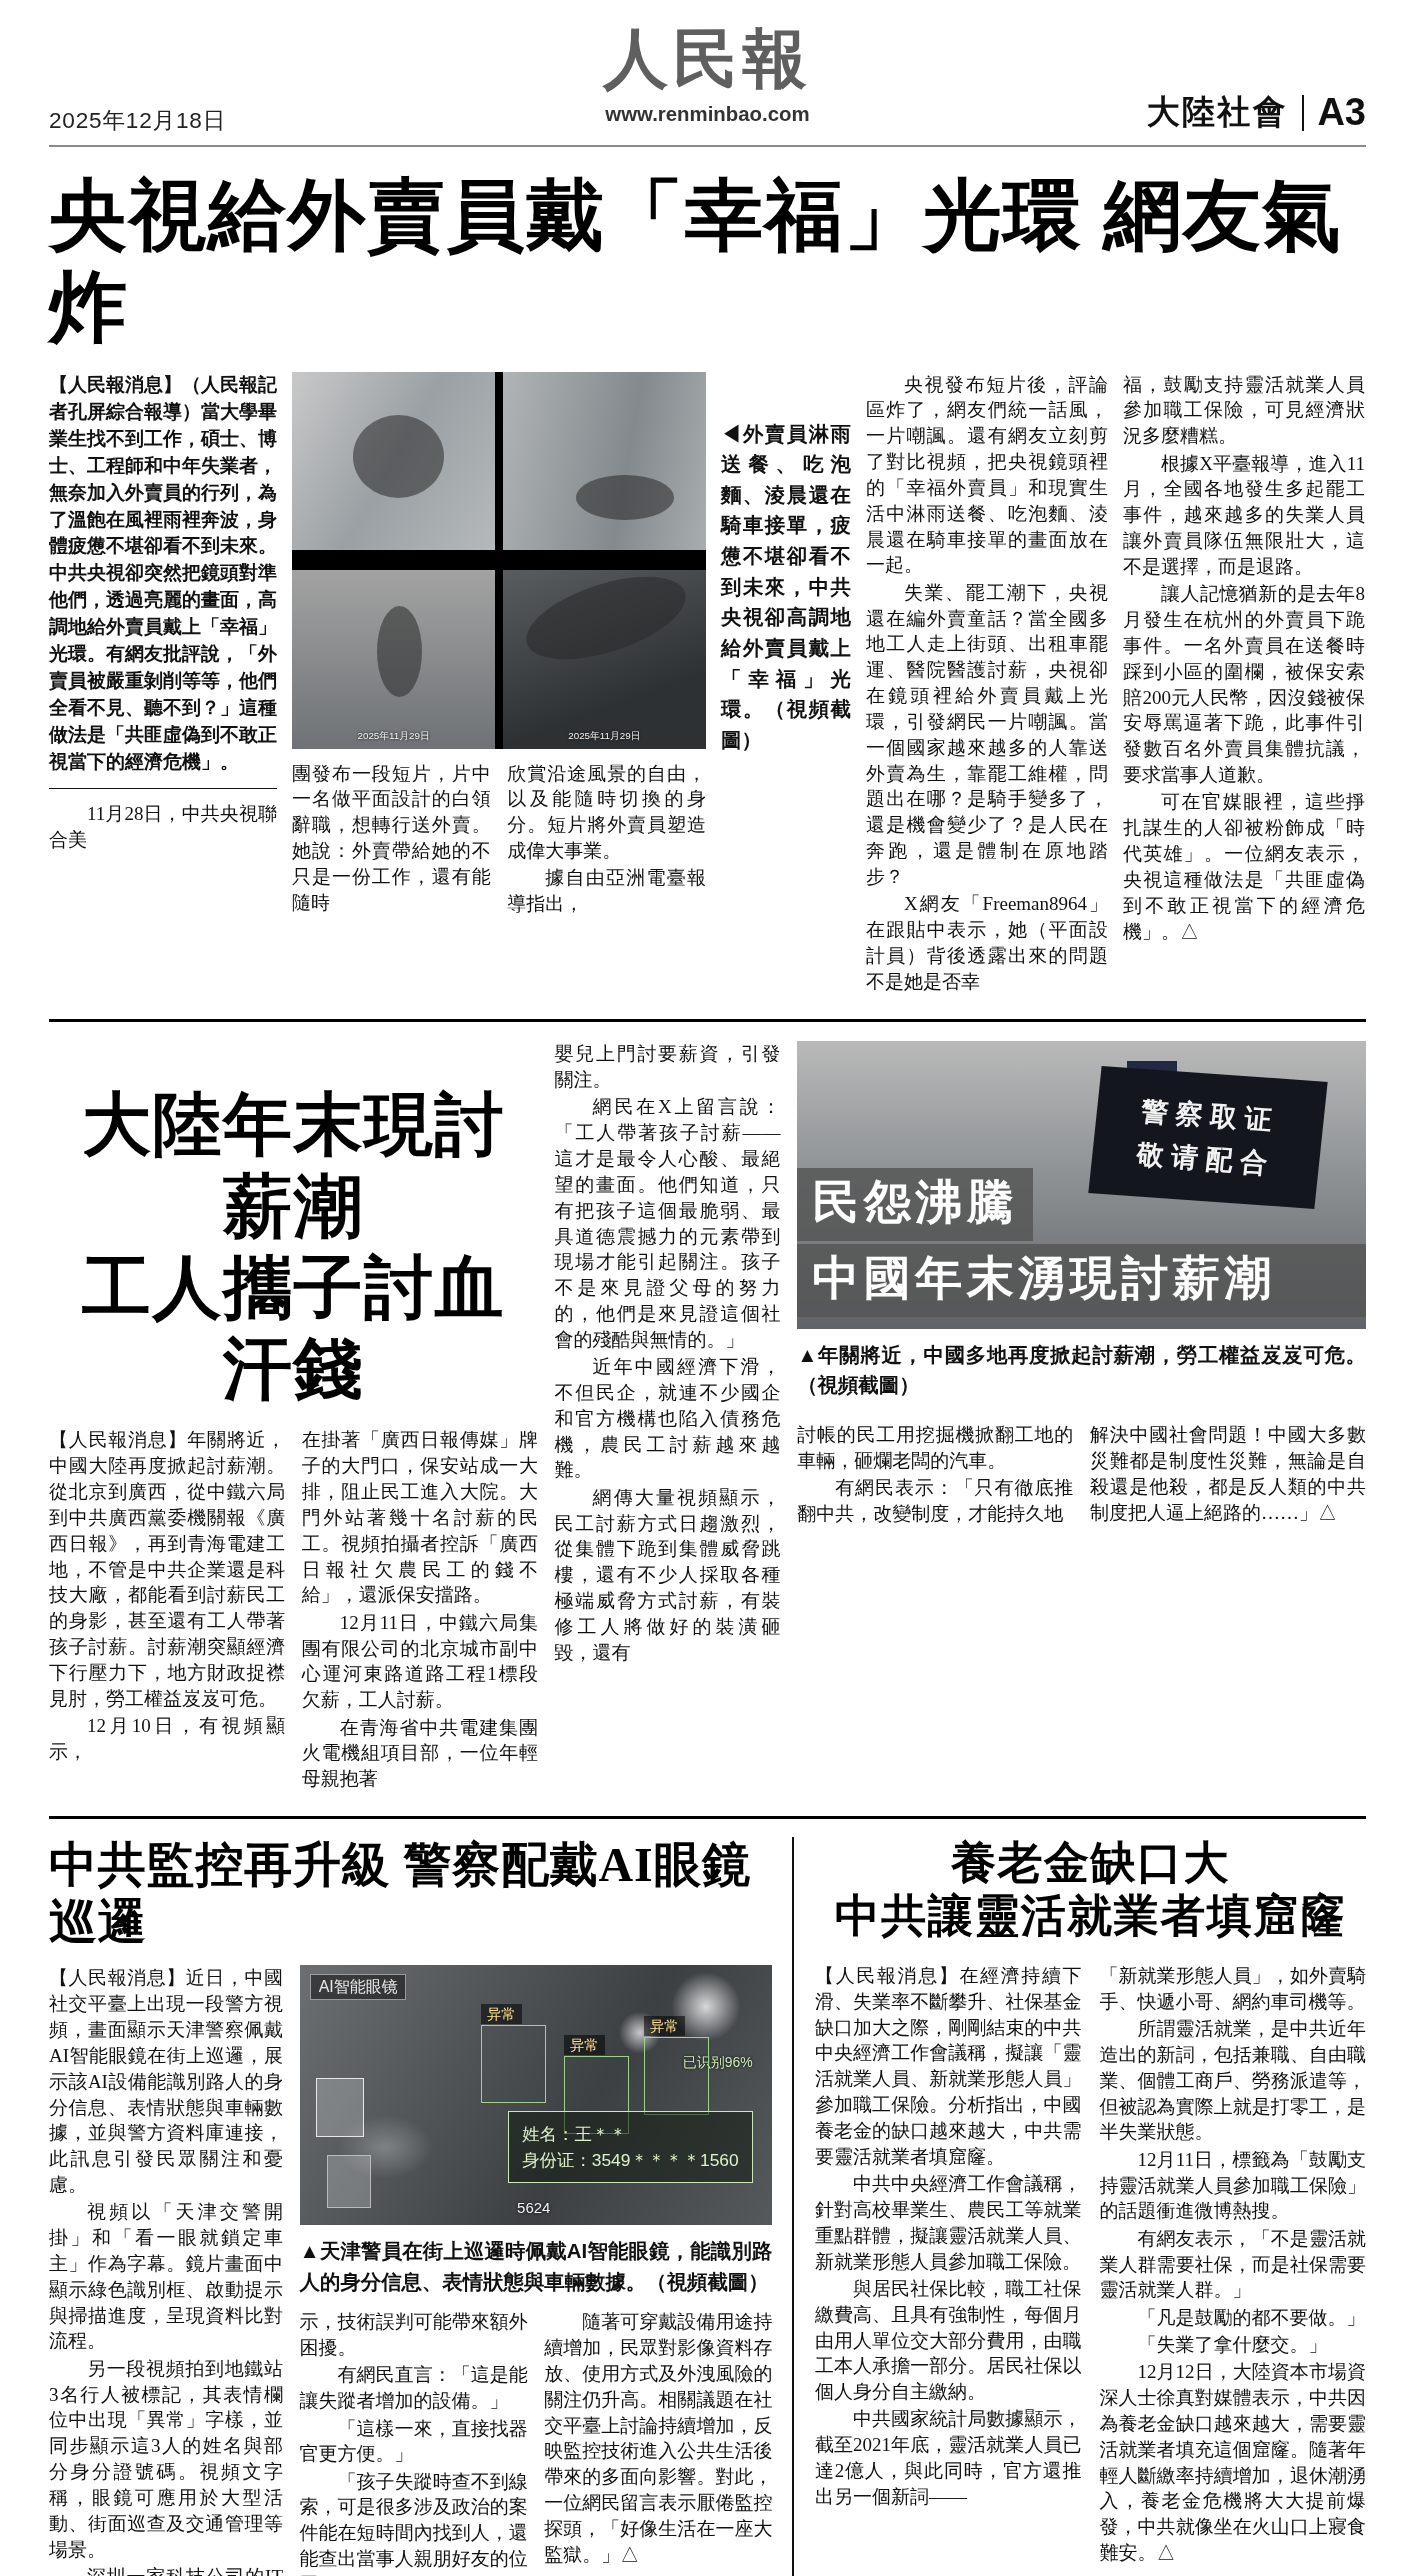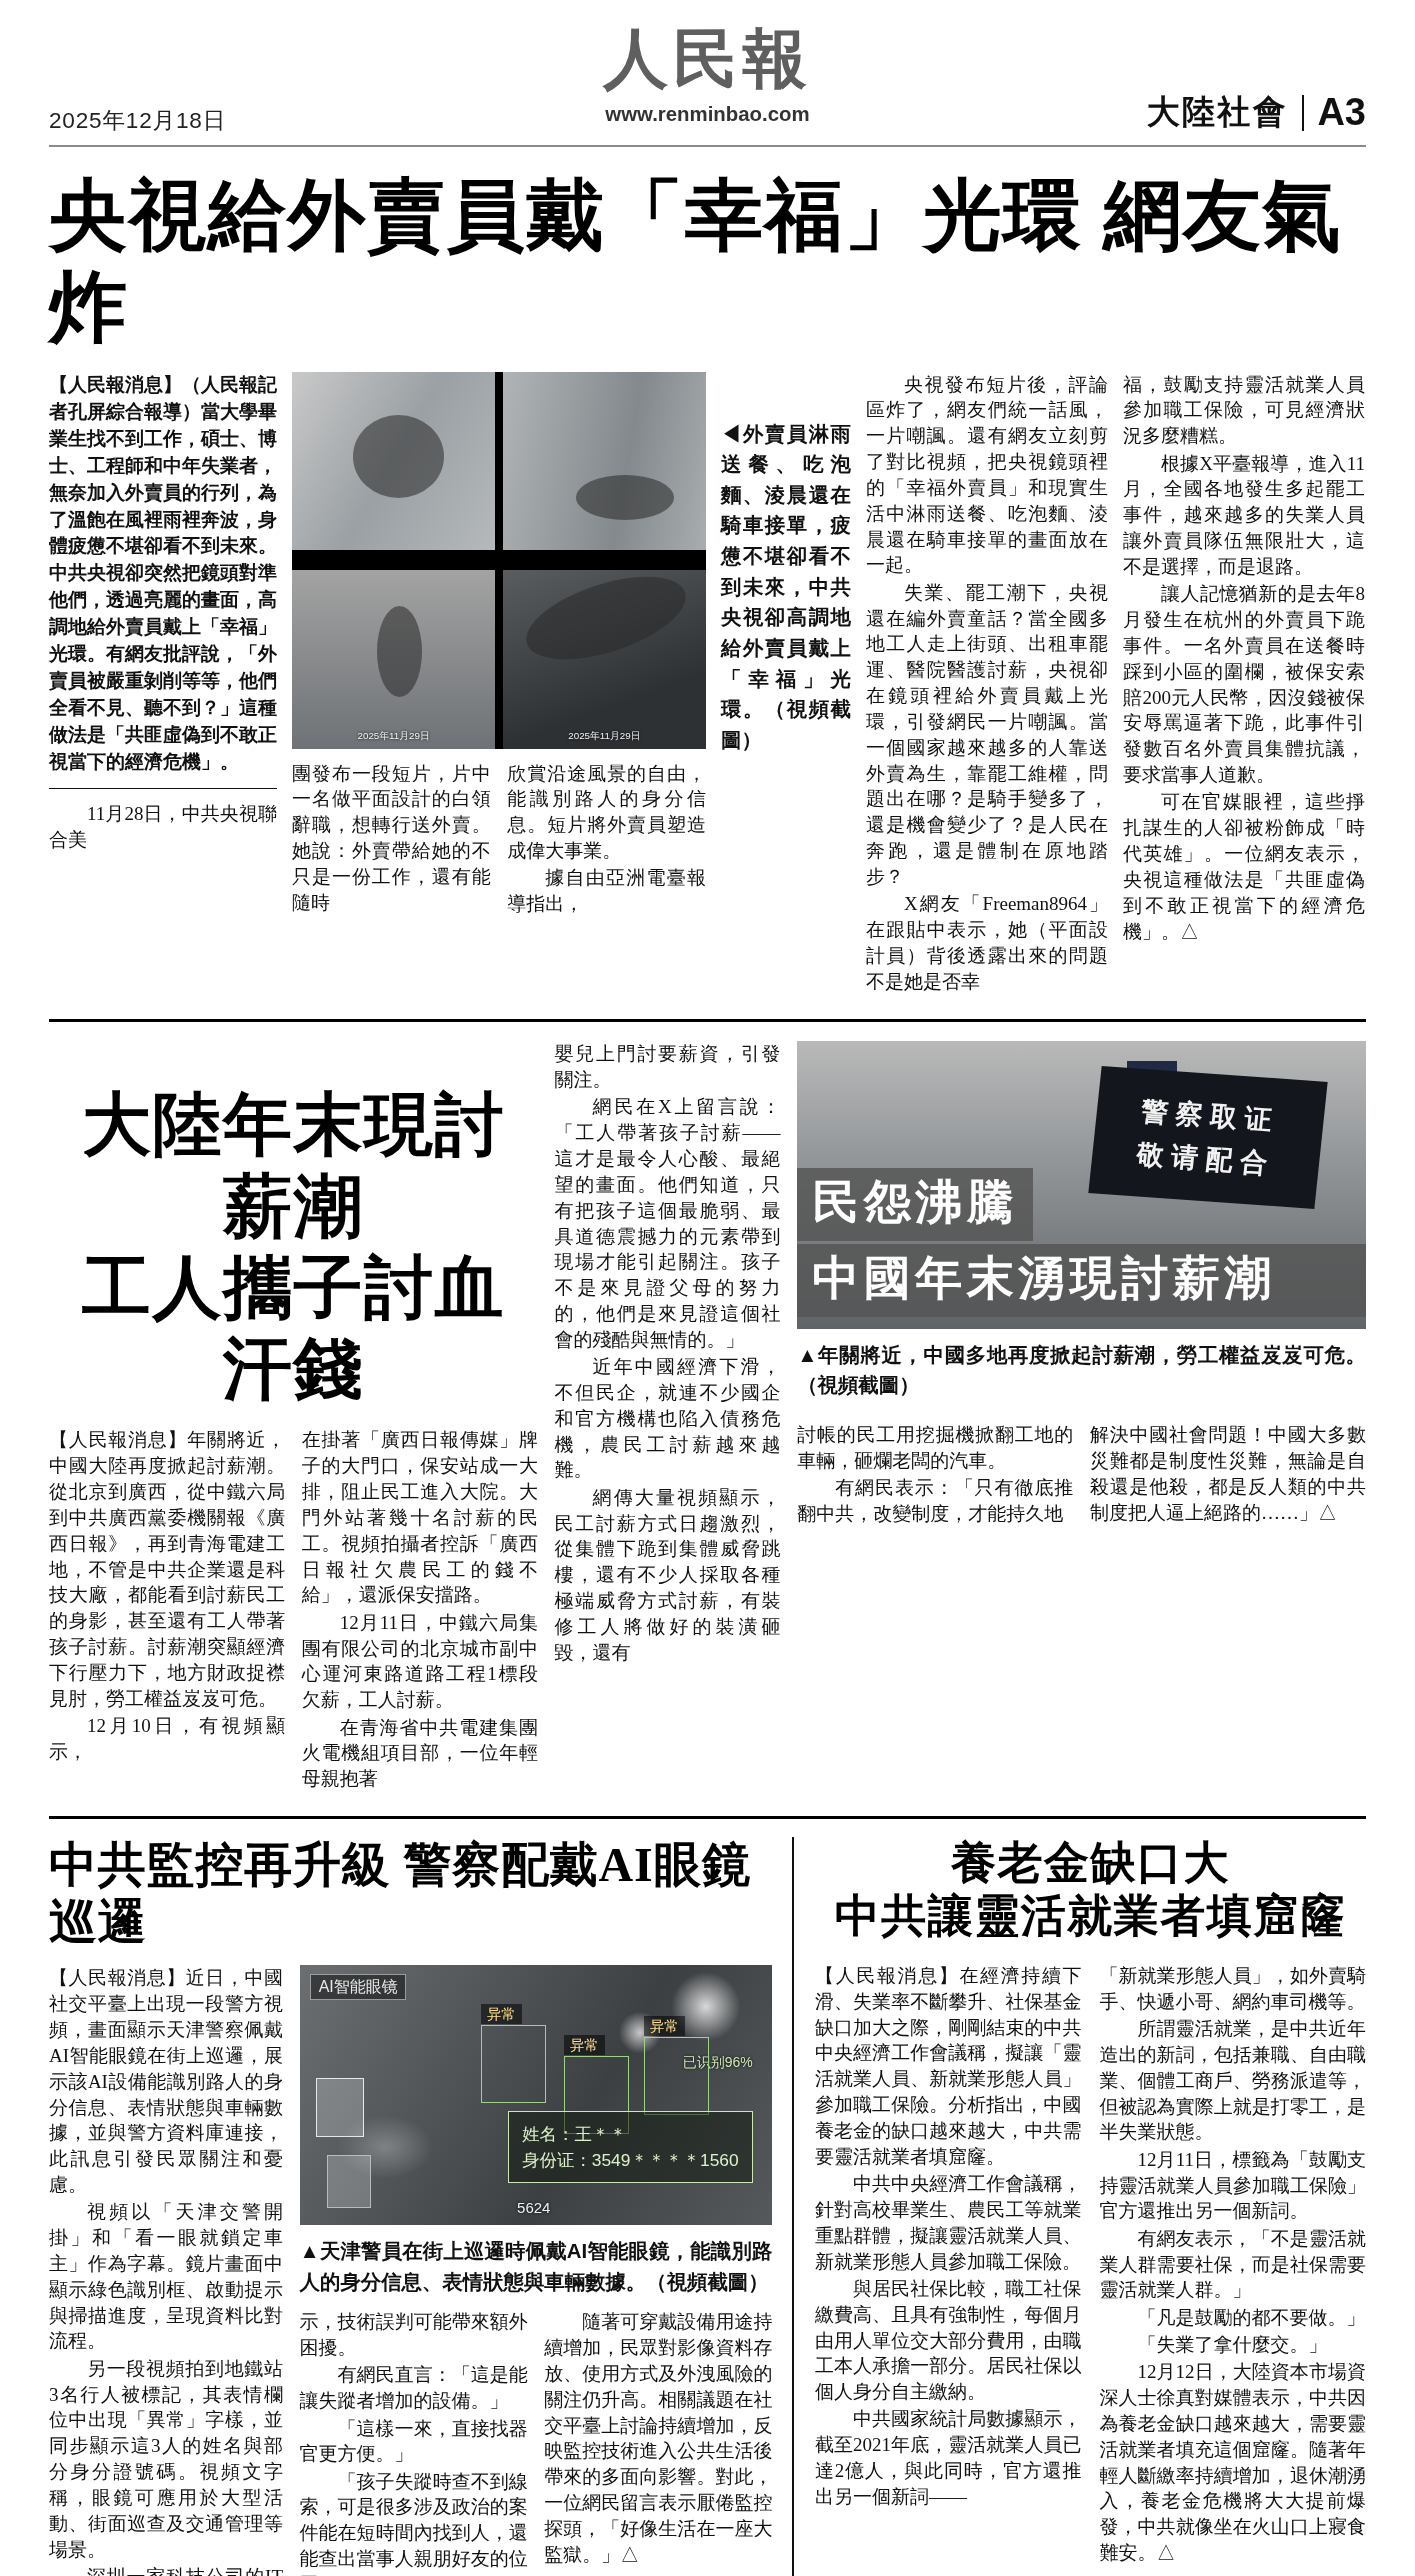--- a/index.html
+++ b/index.html
@@ -160,21 +160,21 @@
         <div class="ph ph-br">
           <div class="blob" style="left:10%;top:8%;width:166px;height:68px;transform:rotate(-18deg);"></div>
           <div class="ph-date">2025年11月29日</div>
         </div>
       </div>
       <div class="a1-undercols">
         <div>
             <p class="p noind">團發布一段短片，片中一名做平面設計的白領辭職，想轉行送外賣。她說：外賣帶給她的不只是一份工作，還有能隨時</p>
           </div>
         <div>
-            <p class="p noind">欣賞沿途風景的自由，能識別路人的身分信息。短片將外賣員塑造成偉大事業。</p>
+            <p class="p noind">欣賞沿途風景的自由，以及能隨時切換的身分。短片將外賣員塑造成偉大事業。</p>
             <p class="p">據自由亞洲電臺報導指出，</p>
           </div>
       </div>
     </div>
     <div class="a1-capcol">
       <div class="caption">◀外賣員淋雨送餐、吃泡麵、淩晨還在騎車接單，疲憊不堪卻看不到未來，中共央視卻高調地給外賣員戴上「幸福」光環。（視頻截圖）</div>
     </div>
     <div class="a1-col4">
         <p class="p">央視發布短片後，評論區炸了，網友們統一話風，一片嘲諷。還有網友立刻剪了對比視頻，把央視鏡頭裡的「幸福外賣員」和現實生活中淋雨送餐、吃泡麵、淩晨還在騎車接單的畫面放在一起。</p>
         <p class="p">失業、罷工潮下，央視還在編外賣童話？當全國多地工人走上街頭、出租車罷運、醫院醫護討薪，央視卻在鏡頭裡給外賣員戴上光環，引發網民一片嘲諷。當一個國家越來越多的人靠送外賣為生，靠罷工維權，問題出在哪？是騎手變多了，還是機會變少了？是人民在奔跑，還是體制在原地踏步？</p>
@@ -291,21 +291,21 @@
       <div class="a4-cols">
         <div>
             <p class="p noind">【人民報消息】在經濟持續下滑、失業率不斷攀升、社保基金缺口加大之際，剛剛結束的中共中央經濟工作會議稱，擬讓「靈活就業人員、新就業形態人員」參加職工保險。分析指出，中國養老金的缺口越來越大，中共需要靈活就業者填窟窿。</p>
             <p class="p">中共中央經濟工作會議稱，針對高校畢業生、農民工等就業重點群體，擬讓靈活就業人員、新就業形態人員參加職工保險。</p>
             <p class="p">與居民社保比較，職工社保繳費高、且具有強制性，每個月由用人單位交大部分費用，由職工本人承擔一部分。居民社保以個人身分自主繳納。</p>
             <p class="p">中共國家統計局數據顯示，截至2021年底，靈活就業人員已達2億人，與此同時，官方還推出另一個新詞——</p>
           </div>
         <div>
             <p class="p noind">「新就業形態人員」，如外賣騎手、快遞小哥、網約車司機等。</p>
             <p class="p">所謂靈活就業，是中共近年造出的新詞，包括兼職、自由職業、個體工商戶、勞務派遣等，但被認為實際上就是打零工，是半失業狀態。</p>
-            <p class="p">12月11日，標籤為「鼓勵支持靈活就業人員參加職工保險」官方還推出另一個新詞。</p>
+            <p class="p">12月11日，標籤為「鼓勵支持靈活就業人員參加職工保險」的話題衝進微博熱搜。</p>
             <p class="p">有網友表示，「不是靈活就業人群需要社保，而是社保需要靈活就業人群。」</p>
             <p class="p">「凡是鼓勵的都不要做。」</p>
             <p class="p">「失業了拿什麼交。」</p>
             <p class="p">12月12日，大陸資本市場資深人士徐真對媒體表示，中共因為養老金缺口越來越大，需要靈活就業者填充這個窟窿。隨著年輕人斷繳率持續增加，退休潮湧入，養老金危機將大大提前爆發，中共就像坐在火山口上寢食難安。△</p>
           </div>
       </div>
     </div>
   </div>
 
 </div>

